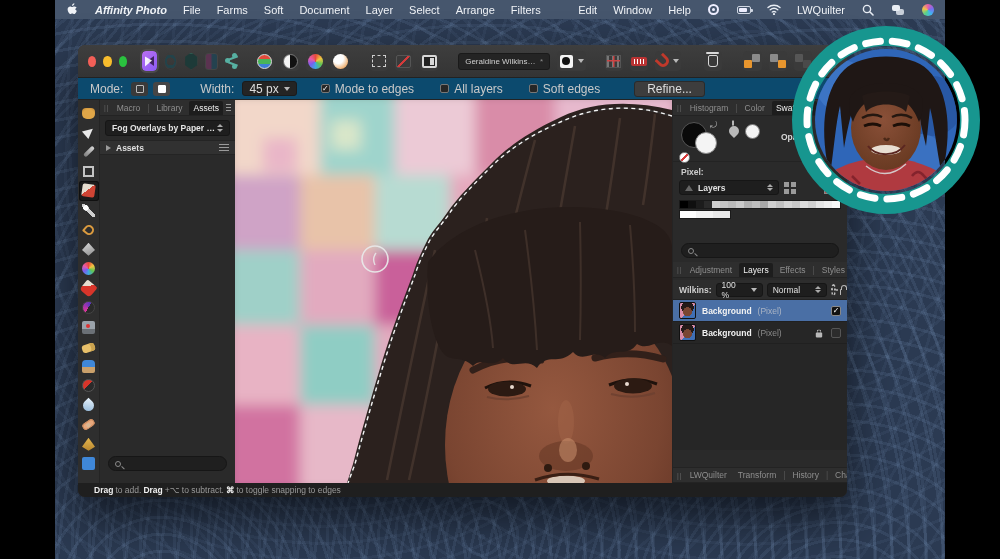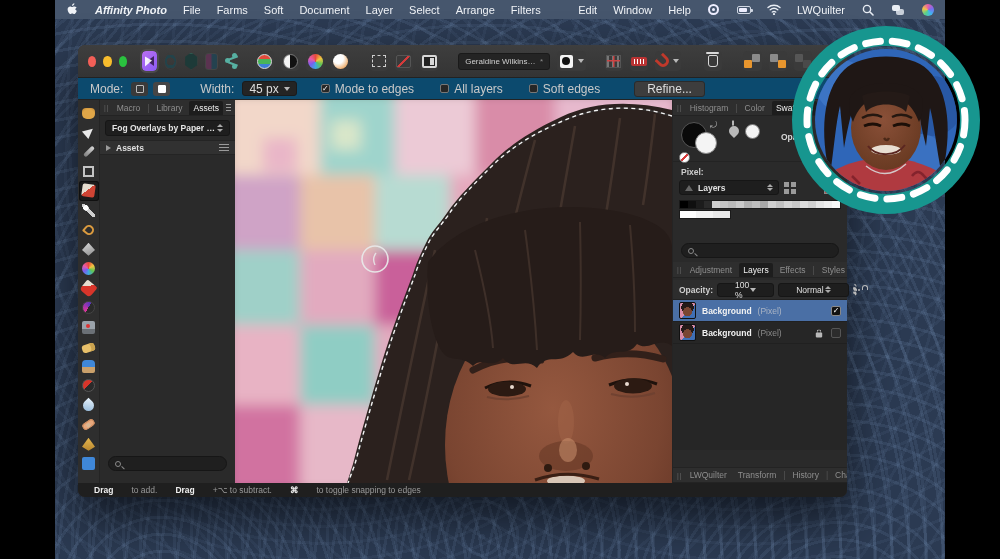--- a/index.html
+++ b/index.html
@@ -158,21 +158,21 @@
       linear-gradient(#9a9a9a 0 0) 0 7px/5px 5px no-repeat,linear-gradient(#9a9a9a 0 0) 7px 7px/5px 5px no-repeat;}
   .nofill{width:13px;height:13px;background:linear-gradient(135deg,#f4f4f4 44%,#d43a3a 44% 56%,#f4f4f4 56%);border:1px solid #888;margin-left:auto;margin-right:4px;}
   .greystrip{margin:4px 6px 0;height:9px;border:1px solid #1a1a1a;
     background:linear-gradient(90deg,#000 0 5%,#0f0f0f 5% 10%,#1c1c1c 10% 15%,#2a2a2a 15% 20%,#cfcfcf 20% 25%,#c4c4c4 25% 30%,#bababa 30% 35%,#c9c9c9 35% 40%,#b0b0b0 40% 45%,#bdbdbd 45% 50%,#a8a8a8 50% 55%,#cfcfcf 55% 60%,#c0c0c0 60% 65%,#d4d4d4 65% 70%,#c8c8c8 70% 75%,#dcdcdc 75% 80%,#d0d0d0 80% 85%,#e4e4e4 85% 90%,#eee 90% 95%,#f8f8f8 95%);}
   .greystrip2{margin:1px 6px 0;height:9px;width:52px;border:1px solid #1a1a1a;
     background:linear-gradient(90deg,#fdfdfd 0 33%,#f2f2f2 33% 66%,#e8e8e8 66%);}
   .rp-search{top:143px;}
   .rp-tabs2{position:absolute;left:0;right:0;top:162px;}
   .blendrow{position:absolute;left:0;right:0;top:180px;height:20px;display:flex;align-items:center;gap:4px;padding:0 6px;background:#2d2d2d;border-bottom:1px solid #222;}
   .blendrow .lbl{color:#cfcfcf;font-weight:bold;}
-  .pill{height:14px;background:#1e1e1e;border:1px solid #161616;border-radius:3px;display:flex;align-items:center;gap:1px;padding:0 17px;color:#e0e0e0;}
+  .pill{height:14px;background:#1e1e1e;border:1px solid #161616;border-radius:3px;display:flex;align-items:center;gap:15px;padding:0 5px;color:#e0e0e0;}
   .gear{width:12px;height:12px;border-radius:50%;border:2px dotted #b9b9b9;position:relative;}
   .gear::after{content:"";position:absolute;left:3px;top:3px;width:2px;height:2px;border-radius:50%;background:#b9b9b9;}
   .lock{width:8px;height:6px;background:#b9b9b9;border-radius:1px;position:relative;margin-top:4px;}
   .lock::before{content:"";position:absolute;left:1px;top:-4px;width:4px;height:4px;border:1.4px solid #b9b9b9;border-bottom:none;border-radius:3px 3px 0 0;}
   .layers{position:absolute;left:0;right:0;top:200px;bottom:33px;background:#262626;}
   .layerrow{height:22px;display:flex;align-items:center;gap:6px;padding:0 6px;border-bottom:1px solid #202020;}
   .layerrow.sel{background:#4a6fa5;}
   .thumb{width:17px;height:17px;border-radius:2px;border:1px solid #111;
     background:radial-gradient(circle at 50% 58%,#7a4632 0 38%,transparent 39%),radial-gradient(circle at 50% 30%,#241a18 0 48%,transparent 49%),linear-gradient(135deg,#d98ca8 0 55%,#3f6fb5 55%);}
   .lname{color:#f2f2f2;font-weight:bold;}
@@ -188,21 +188,21 @@
   .halfic{width:10px;height:10px;border-radius:50%;background:linear-gradient(90deg,#c9c9c9 0 50%,#2e2e2e 50%);border:1.2px solid #c9c9c9;}
   .fxic{color:#c9c9c9;font-style:italic;font-size:9px;font-weight:bold;}
   .hourg{width:9px;height:11px;background:linear-gradient(#c9c9c9 0 0) top/9px 2px no-repeat,linear-gradient(#c9c9c9 0 0) bottom/9px 2px no-repeat,
     linear-gradient(#c9c9c9 0 0) center/2px 7px no-repeat;clip-path:none;}
   .folderic{width:12px;height:9px;background:#c9c9c9;border-radius:1px;position:relative;margin-left:auto;}
   .folderic::before{content:"";position:absolute;left:0;top:-2px;width:5px;height:2px;background:#c9c9c9;border-radius:1px 1px 0 0;}
   .checkeric{width:11px;height:11px;background:conic-gradient(#c9c9c9 0 25%,#555 25% 50%,#c9c9c9 50% 75%,#555 75%);border:1px solid #666;}
   .rp-tabs3{position:absolute;left:0;right:0;bottom:0;height:16px;border-top:1px solid #232323;}
   
   .statusbar{position:absolute;left:0;top:438px;width:769px;height:14px;background:#1f1f1f;border-radius:0 0 7px 7px;
-    display:flex;align-items:center;padding:0 14px;font-size:8.5px;color:#9a9a9a;gap:16px;}
+    display:flex;align-items:center;padding:0 14px;font-size:8.5px;color:#9a9a9a;gap:0;}
   .statusbar b{color:#f0f0f0;margin:0 2px;}
   
   .webcam{position:absolute;left:792px;top:26px;width:188px;height:188px;z-index:50;}
 </style>
 </head>
 <body>
 
 <div class="screen">
   <div class="wallpaper"></div>
 
@@ -599,21 +599,21 @@
         <span class="handle">||</span>
         <span class="tab">Adjustment</span>
         <span class="tab active">Layers</span>
         <span class="tab">Effects</span>
         <span class="tabsep">|</span>
         <span class="tab">Styles</span>
 
         <span class="burger"></span>
       </div>
       <div class="blendrow">
-        <span class="lbl">Opacity:</span>
+        <span class="lbl">Wilkins:</span>
         <span class="pill">
           <span>100 %</span>
             <span class="caret"></span>
         </span>
         <span class="pill" style="flex:1">
           <span>Normal</span>
           <span class="stepper" style="margin-left:auto">
               <i class="up"></i>
               <i class="dn"></i>
             </span>

